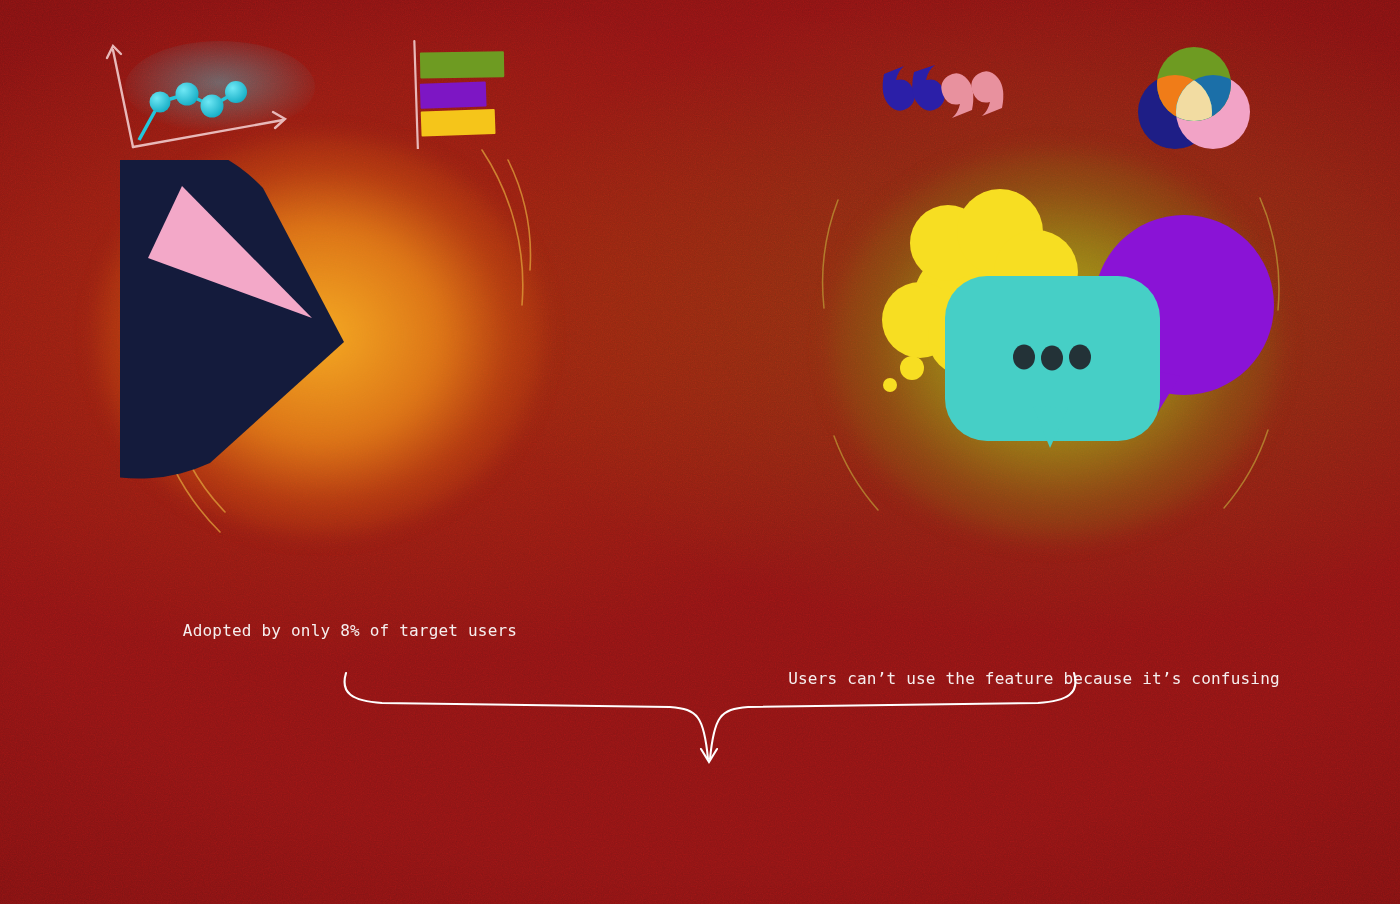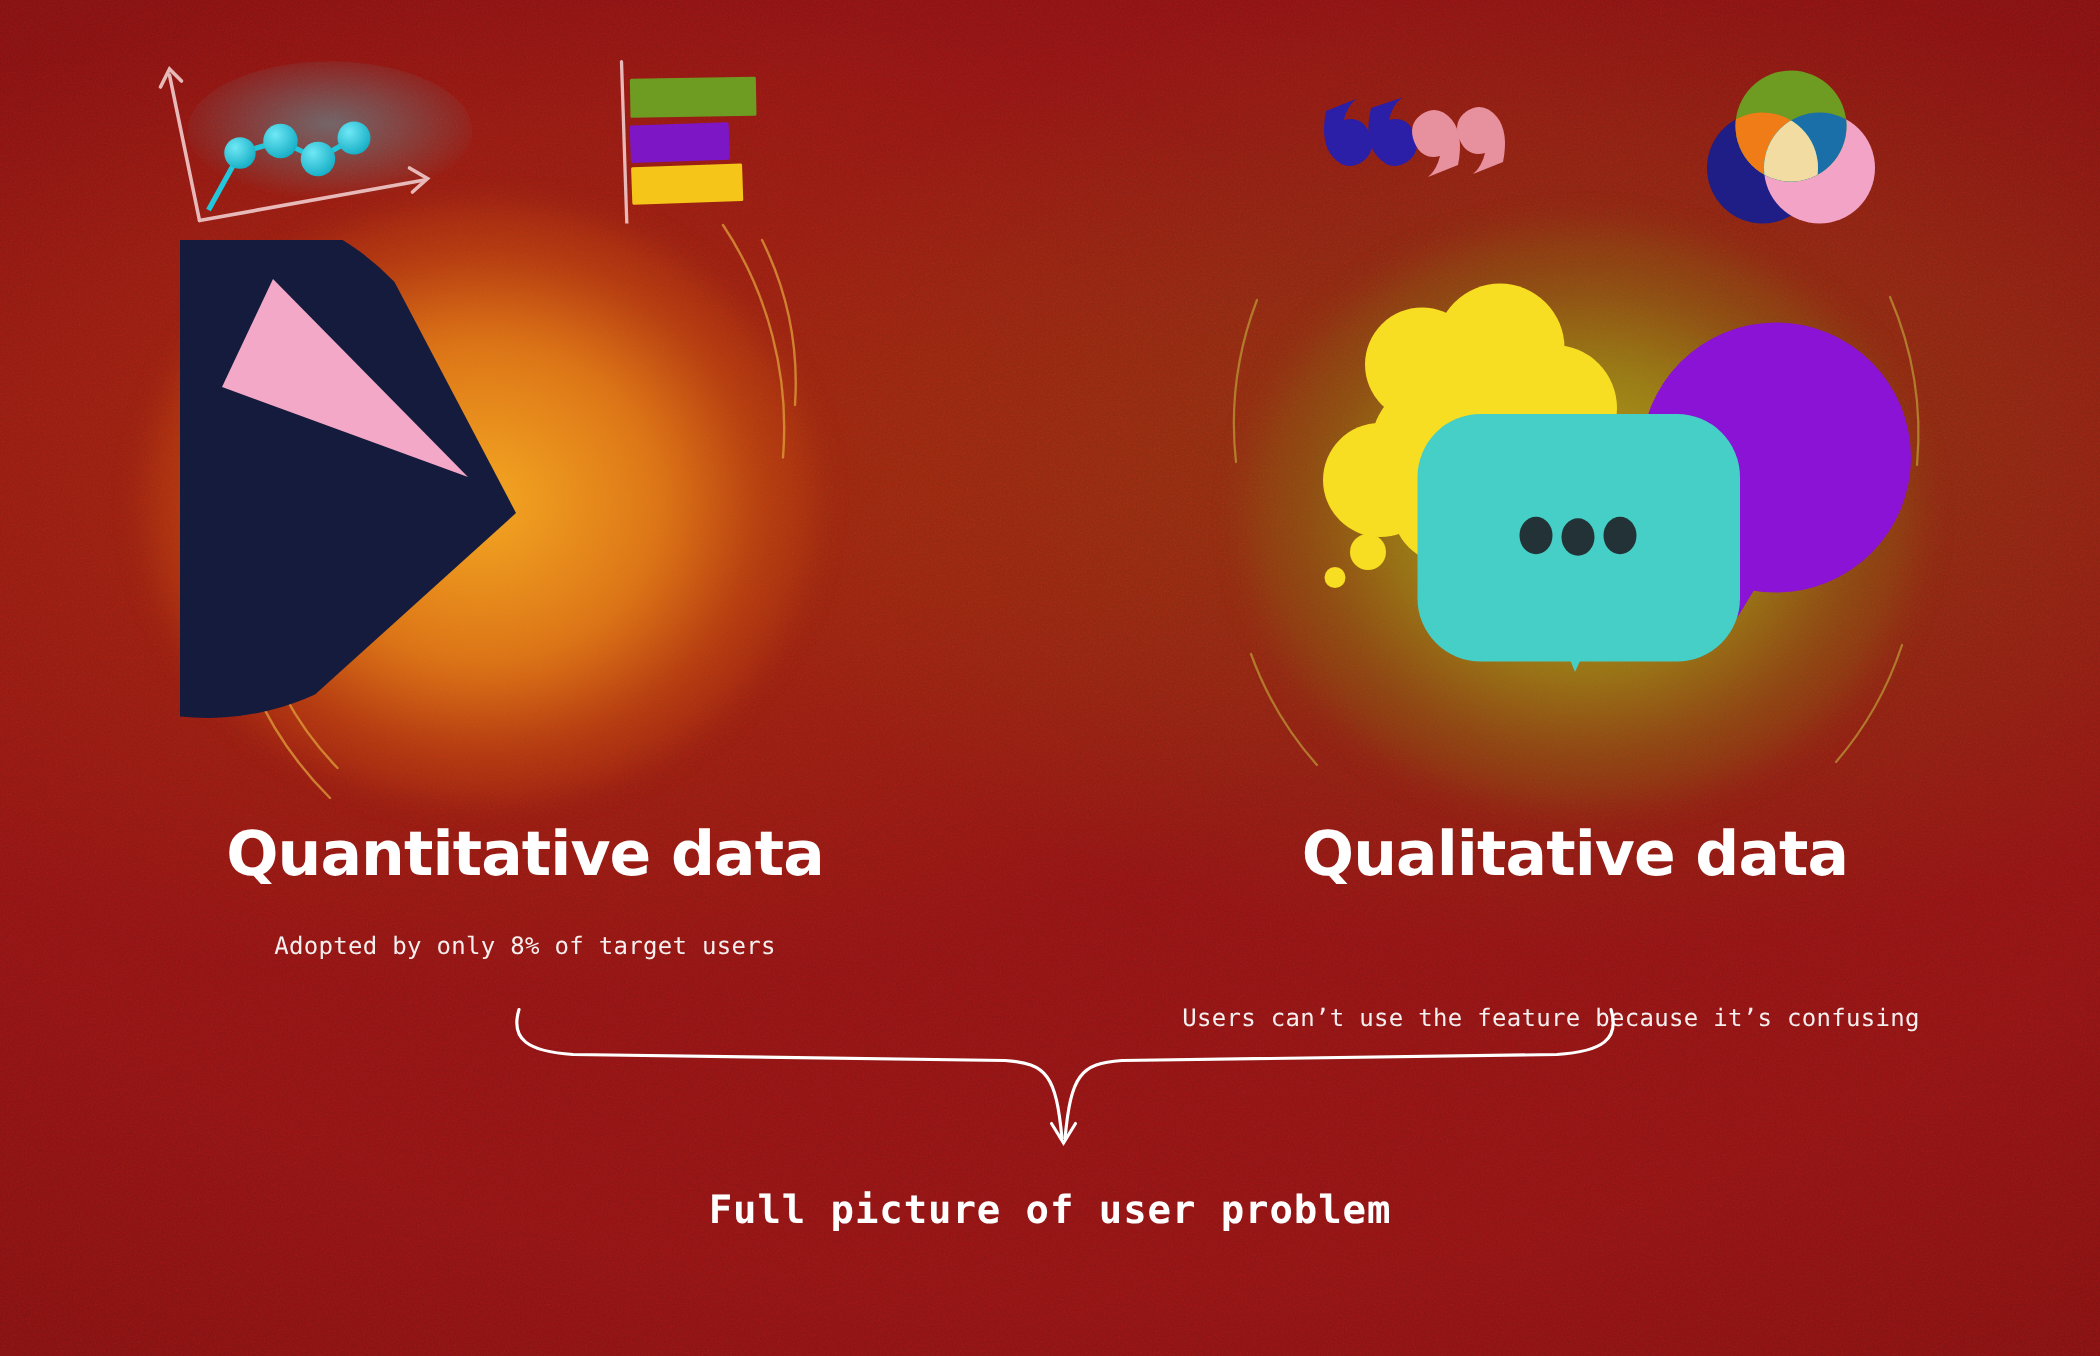--- a/index.html
+++ b/index.html
@@ -182,21 +182,20 @@
         </radialGradient>
       </defs>
 
       <path d="M224 182 L60 66 L30 172 Z" fill="url(#gapGlow)"></path>
 
       <path d="M224 182 L143 28 A 172 172 0 1 0 90 303 Z" fill="#141B3C"></path>
 
       <path d="M192 158 L62 26 L28 98 Z" fill="#F3A8C8"></path>
     </svg>
 
-    <div class="h-title" id="title-quant">Quantitative data</div>
     <div class="h-sub" id="sub-quant">Adopted by only 8% of target users</div>
   </div>
 
   <div class="panel" id="panel-qual">
 
     <div class="glow" id="glow-qual" style="left:130px;"></div>
 
     <svg class="art" style="left:120px; top:140px;" width="470" height="400">
       <g fill="none" stroke="#C3A63A" stroke-width="1.5" opacity="0.65" stroke-linecap="round">
         <path d="M18 60 A 230 230 0 0 0 4 168"></path>
@@ -273,27 +272,25 @@
         <rect x="105" y="62" width="215" height="165" rx="42" fill="#46CFC6" transform="translate(0 34)"></rect>
         <path d="M193 226 L210 268 L228 228 Z" fill="#46CFC6"></path>
         <g fill="#233237">
           <ellipse cx="184" cy="177" rx="11" ry="12.5"></ellipse>
           <ellipse cx="212" cy="178" rx="11" ry="12.5"></ellipse>
           <ellipse cx="240" cy="177" rx="11" ry="12.5"></ellipse>
         </g>
       </g>
     </svg>
 
-    <div class="h-title" id="title-qual" style="left:0;">Qualitative data</div>
     <div class="h-sub" id="sub-qual" style="left:24px;margin-top:48px;">Users can’t use the feature because it’s confusing</div>
   </div>
 
   <svg id="connector" viewBox="0 0 760 130">
     <g fill="none" stroke="#FFFFFF" stroke-width="2.1" stroke-linecap="round">
       <path d="M16 18 C 10 38, 22 46, 52 48 L 340 52 C 368 54, 374 62, 378 104"></path>
       <path d="M744 18 C 750 38, 738 46, 708 48 L 418 52 C 390 54, 384 62, 380 104"></path>
       <path d="M371 94 L379 107 L387 94"></path>
     </g>
   </svg>
 
-  <div id="caption-full">Full picture of user problem</div>
 
 </div>
 
 </body></html>

